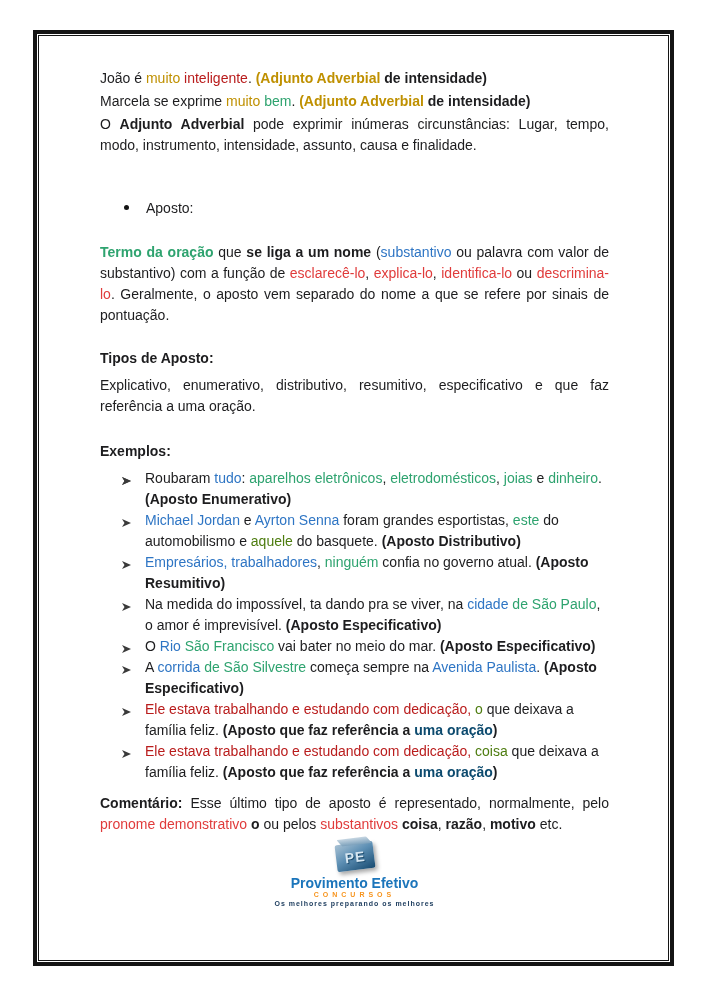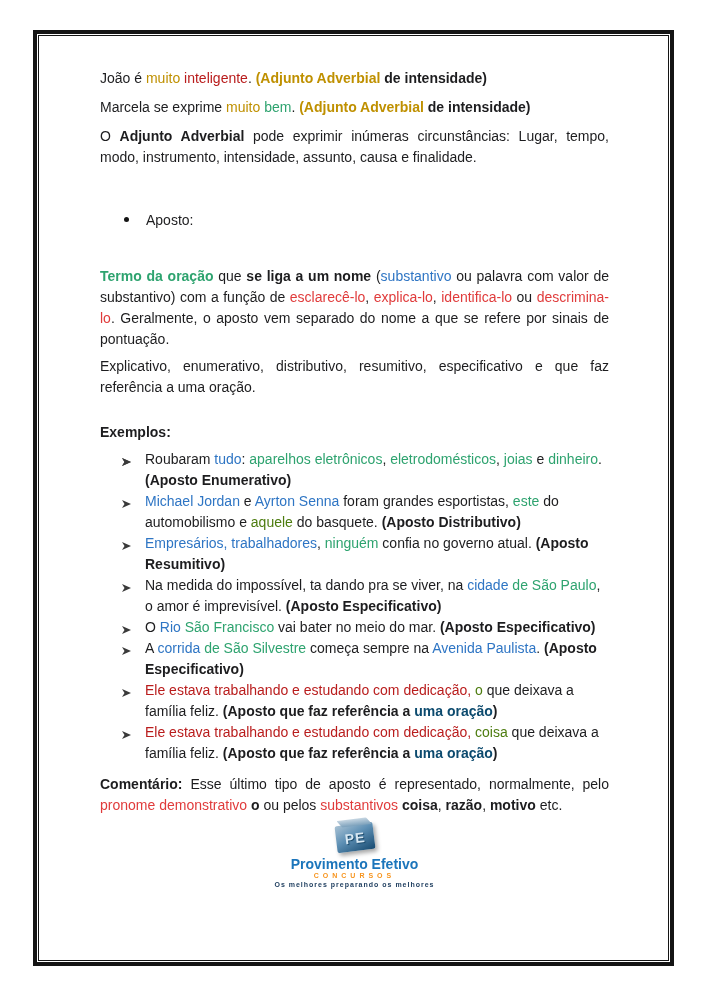--- a/index.html
+++ b/index.html
@@ -4,26 +4,26 @@
 <style>
   html,body{margin:0;padding:0;background:#ffffff;}
   body{width:707px;height:1000px;overflow:hidden;position:relative;
        font-family:"Liberation Sans","DejaVu Sans",sans-serif;color:#1d1d1f;}
   .frame{position:absolute;left:33px;top:30px;width:641px;height:936px;
          border:4px solid #141414;box-sizing:border-box;}
   .frame-inner{position:absolute;inset:1px;border:1px solid #141414;}
   .content{position:absolute;left:38px;top:36px;width:631px;height:924px;
            box-sizing:border-box;padding:32px 60px 0 62px;overflow:hidden;}
   .para{margin:0;font-size:14px;line-height:21px;text-align:justify;}
-  .gap-s{margin-top:8px;}
+  .gap-s{margin-top:2px;}
   .bullet-row{margin-top:44px;display:flex;align-items:baseline;padding-left:24px;}
   .dot{width:5px;height:5px;border-radius:50%;background:#141414;flex:0 0 auto;
        margin-right:17px;position:relative;top:-3px;}
   .bullet-label{font-weight:normal;font-size:14px;}
-  .def{margin-top:38px;}
+  .def{margin-top:26px;}
   h3{margin:22px 0 0 0;font-size:14px;line-height:21px;font-weight:bold;color:#1d1d1f;}
   .tipos-p{margin-top:6px;}
   h3.exh{margin-top:24px;}
   ul.examples{list-style:none;margin:6px 0 0 0;padding:0;}
   ul.examples li{position:relative;padding-left:45px;font-size:14px;line-height:21px;
                  text-align:left;}
   .arrow{position:absolute;left:21px;top:4px;width:12px;height:12px;}
   .comment{margin-top:10px;}
   
   .k{color:#1d1d1f;}
@@ -65,20 +65,21 @@
   <p class="para gap-s"><span class="k">Marcela se exprime </span><span class="gold">muito </span><span class="green">bem</span><span class="k">. </span><span class="goldb">(Adjunto Adverbial</span><span class="b"> de intensidade)</span></p>
   <p class="para gap-s"><span class="k">O </span><span class="b">Adjunto Adverbial</span><span class="k"> pode exprimir inúmeras circunstâncias: Lugar, tempo, modo, instrumento, intensidade, assunto, causa e finalidade.</span></p>
 
   <div class="bullet-row">
     <span class="dot"></span>
     <span class="bullet-label">Aposto:</span>
   </div>
 
   <p class="para def"><span class="greenb">Termo da oração</span><span class="k"> que </span><span class="b">se liga a um nome</span><span class="k"> (</span><span class="blue">substantivo</span><span class="k"> ou palavra com valor de substantivo) com a função de </span><span class="red">esclarecê-lo</span><span class="k">, </span><span class="red">explica-lo</span><span class="k">, </span><span class="red">identifica-lo</span><span class="k"> ou </span><span class="red">descrimina-lo</span><span class="k">. Geralmente, o aposto vem separado do nome a que se refere por sinais de pontuação.</span></p>
 
+  <h3>Tipos de Aposto:</h3>
   <p class="para tipos-p"><span class="k">Explicativo, enumerativo, distributivo, resumitivo, especificativo e que faz referência a uma oração.</span></p>
 
   <h3 class="exh">Exemplos:</h3>
 
   <ul class="examples">
     <li>
       <span class="arrow"><svg width="12" height="12" viewBox="0 0 12 12">
             <path d="M1 2 L10 6 L1 10 L3.5 6 Z" fill="#3a3a3a"></path>
           </svg></span>
     </li>

